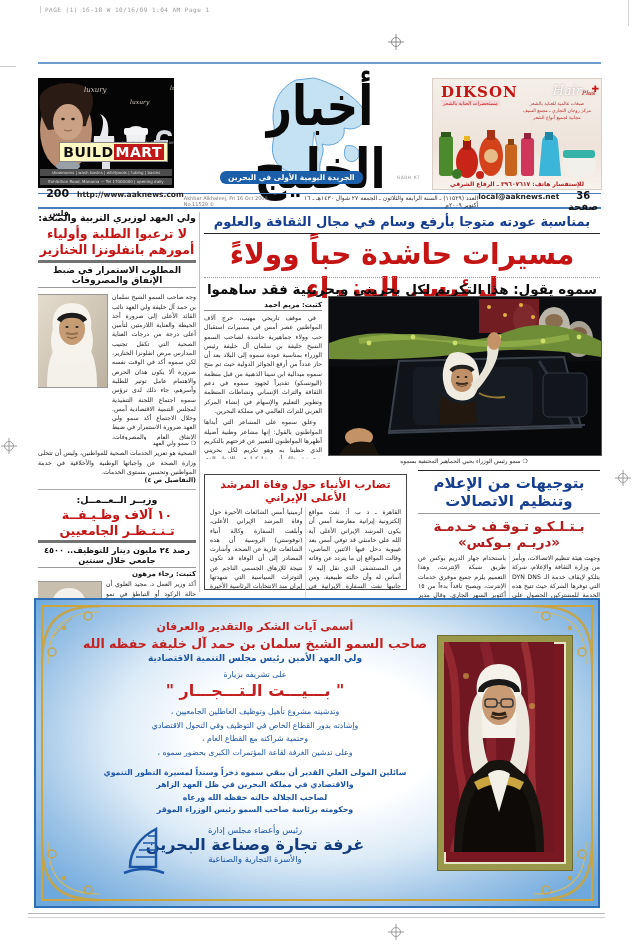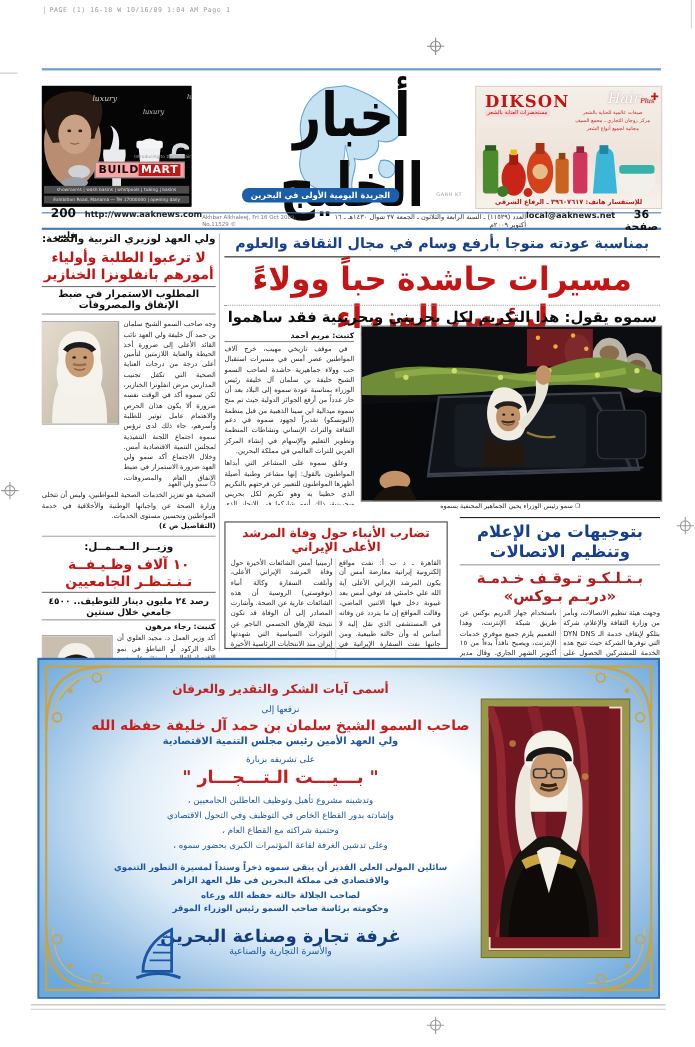--- a/index.html
+++ b/index.html
@@ -15,21 +15,21 @@
   .tick-tl{top:66px;left:0;width:16px;height:1px;background:#c9c9c9;}
   .tick-tr{top:0;right:3px;width:1px;height:26px;background:#d4d4d4;}
   .crosshair{width:16px;height:16px;}
   .crosshair svg{display:block;}
 
   
   .rule-top{top:62px;left:38px;width:563px;height:2px;background:#6f9cce;}
 
   
   .ad-bm{top:78px;left:38px;width:136px;height:110px;background:#000;overflow:hidden;}
-  .bm-logo{position:absolute;right:6px;bottom:26px;background:#fca5a5;padding:1px 3px;font-weight:bold;font-size:10px;letter-spacing:.5px;color:#111;border:1px solid #888;}
+  .bm-logo{position:absolute;right:6px;bottom:26px;background:#fef9c3;padding:1px 3px;font-weight:bold;font-size:14px;letter-spacing:.5px;color:#111;border:1px solid #888;}
   .bm-logo .mart{background:#c01818;color:#fff;padding:0 2px;}
   .bm-strip{position:absolute;left:2px;right:2px;height:7px;background:#4c4c4c;color:#ddd;font-size:4px;line-height:7px;text-align:center;overflow:hidden;white-space:nowrap;}
   .ad-dk{top:78px;left:432px;width:168px;height:110px;background:linear-gradient(180deg,#f4efe9,#eee3da 60%,#f7f2ec);overflow:hidden;border:1px solid #d9cfc6;}
   .dk-brand{position:absolute;top:4px;left:8px;color:#c41414;font-family:"DejaVu Serif",serif;font-weight:bold;font-size:15px;letter-spacing:1px;}
   .dk-brand-sub{position:absolute;top:21px;left:8px;color:#c41414;font-size:5px;background:#f3d9d9;padding:0 2px;}
   .dk-hair{position:absolute;top:4px;right:6px;color:#fff;font-family:"DejaVu Serif",serif;font-style:italic;font-size:13px;text-shadow:0 0 2px #a88;}
   .dk-hair .plus{font-size:6px;color:#c41414;}
   .dk-cross{position:absolute;top:5px;right:2px;color:#c41414;font-size:9px;}
   .dk-lines{position:absolute;top:22px;right:10px;color:#b33;font-size:4.6px;text-align:center;line-height:1.5;}
   .dk-contact{position:absolute;bottom:2px;left:0;right:0;text-align:center;color:#b31d1d;font-size:6px;font-weight:bold;}
@@ -47,21 +47,21 @@
   .ib-url,.ib-email{font-size:7.5px;font-weight:bold;color:#222;}
   .ib-center{font-size:6px;color:#333;display:flex;gap:6px;align-items:baseline;}
   .ib-center .en{color:#777;font-size:5px;}
   .ib-pages{font-size:10px;font-weight:bold;text-align:center;}
 
   
   .vdiv{top:212px;left:199px;width:1px;height:380px;background:#c2c2c2;}
   .sidebar{top:212px;left:38px;width:158px;}
   .kicker-sm{font-size:9.5px;font-weight:bold;color:#101010;}
   .head-red-sm{color:#c41414;font-weight:bold;font-size:12.5px;line-height:1.25;}
-  .subhead-sm{font-size:9px;font-weight:bold;color:#101010;border-top:1px solid #737373;border-bottom:1px solid #999;padding:2px 0;}
+  .subhead-sm{font-size:9px;font-weight:bold;color:#101010;border-top:3px solid #737373;border-bottom:1px solid #999;padding:2px 0;}
   .tinybody{font-size:6.2px;line-height:1.5;color:#1c1c1c;}
   .caption{font-size:5.8px;color:#222;}
   .byline{font-size:7px;font-weight:bold;}
   .details{font-weight:bold;font-size:6.4px;}
   .sb-photo{float:left;width:70px;margin:2px 4px 2px 0;}
   .sb-photo svg{display:block;border:1px solid #999;}
   .sb-div{border-top:1px solid #aaa;margin:5px 0 4px;}
 
   .main-kicker{top:214px;left:204px;width:396px;text-align:center;color:#173f8f;font-weight:bold;font-size:13px;border-bottom:1.5px solid #222;padding-bottom:4px;}
   .main-head{top:238px;left:204px;width:396px;text-align:center;color:#c41414;font-weight:bold;font-size:28px;transform:scaleY(1.05);}
@@ -421,21 +421,20 @@
         <rect x="41" y="57" width="12" height="8" rx="3" fill="none" stroke="#333" stroke-width="1.4"></rect>
         <rect x="57" y="57" width="12" height="8" rx="3" fill="none" stroke="#333" stroke-width="1.4"></rect>
         <path d="M53,61 h4" stroke="#333" stroke-width="1.2"></path>
         <path d="M47,74 Q55,79 63,74" stroke="#4b3320" stroke-width="2.5" fill="none"></path>
         <path d="M48,71 Q55,74 62,71" stroke="#2f2014" stroke-width="3" fill="none"></path>
       </svg>
     </div>
 
     <div class="ad-text rtl">
       <div class="ad-red ad-l1">أسمى آيات الشكر والتقدير والعرفان</div>
-      <div class="ad-blue ad-l2">نرفعها إلى</div>
       <div class="ad-red ad-l3">صاحب السمو الشيخ سلمان بن حمد آل خليفة حفظه الله</div>
       <div class="ad-blue ad-l4">ولي العهد الأمين رئيس مجلس التنمية الاقتصادية</div>
       <div class="ad-blue ad-l5">على تشريفه بزيارة</div>
       <div class="ad-red ad-l6">" بـــيـــت الـتـــجـــار "</div>
       <div class="ad-blue ad-deeds">
         <div>وتدشينه مشروع تأهيل وتوظيف العاطلين الجامعيين ،</div>
         <div>وإشادته بدور القطاع الخاص في التوظيف وفي التحول الاقتصادي</div>
         <div>وحتمية شراكته مع القطاع العام ،</div>
         <div>وعلى تدشين الغرفة لقاعة المؤتمرات الكبرى بحضور سموه ،</div>
       </div>
@@ -444,20 +443,21 @@
         <div>والاقتصادي في مملكة البحرين في ظل العهد الزاهر</div>
         <div>لصاحب الجلالة حالته حفظه الله ورعاه</div>
         <div>وحكومته برئاسة صاحب السمو رئيس الوزراء الموقر</div>
       </div>
       <div class="ad-sig">
         <svg class="ad-sig-logo" width="44" height="52" viewBox="0 0 44 52">
           <path d="M34,2 C18,10 8,24 8,40 L34,40 Z" fill="none" stroke="#1c55a5" stroke-width="2.5"></path>
           <path d="M14,30 h20 M17,23 h17 M21,16 h13 M26,9 h8" stroke="#1c55a5" stroke-width="1.6"></path>
           <path d="M2,46 Q22,38 42,46" fill="none" stroke="#1c55a5" stroke-width="2.5"></path>
         </svg>
+        <div class="ad-blue ad-sig-top">رئيس وأعضاء مجلس إدارة</div>
         <div class="ad-sig-name">غرفة تجارة وصناعة البحرين</div>
         <div class="ad-blue ad-sig-sub">والأسرة التجارية والصناعية</div>
       </div>
     </div>
   </div>
 
   <div class="abs bottom-rule"></div>
 </div>
 
 </body></html>

